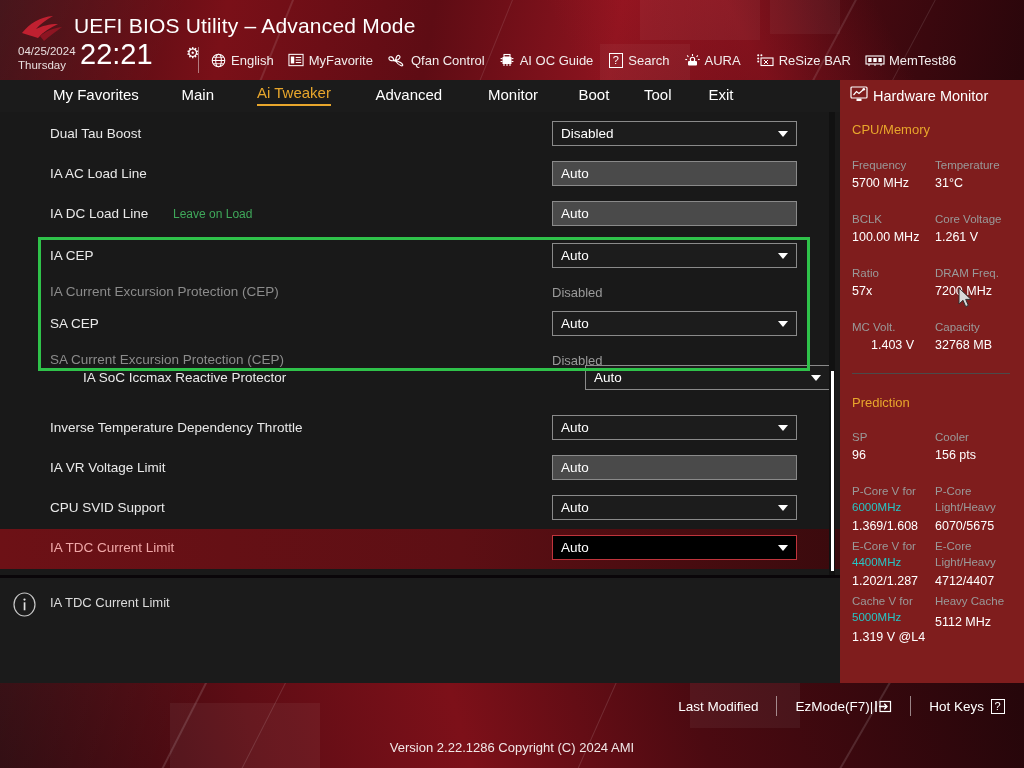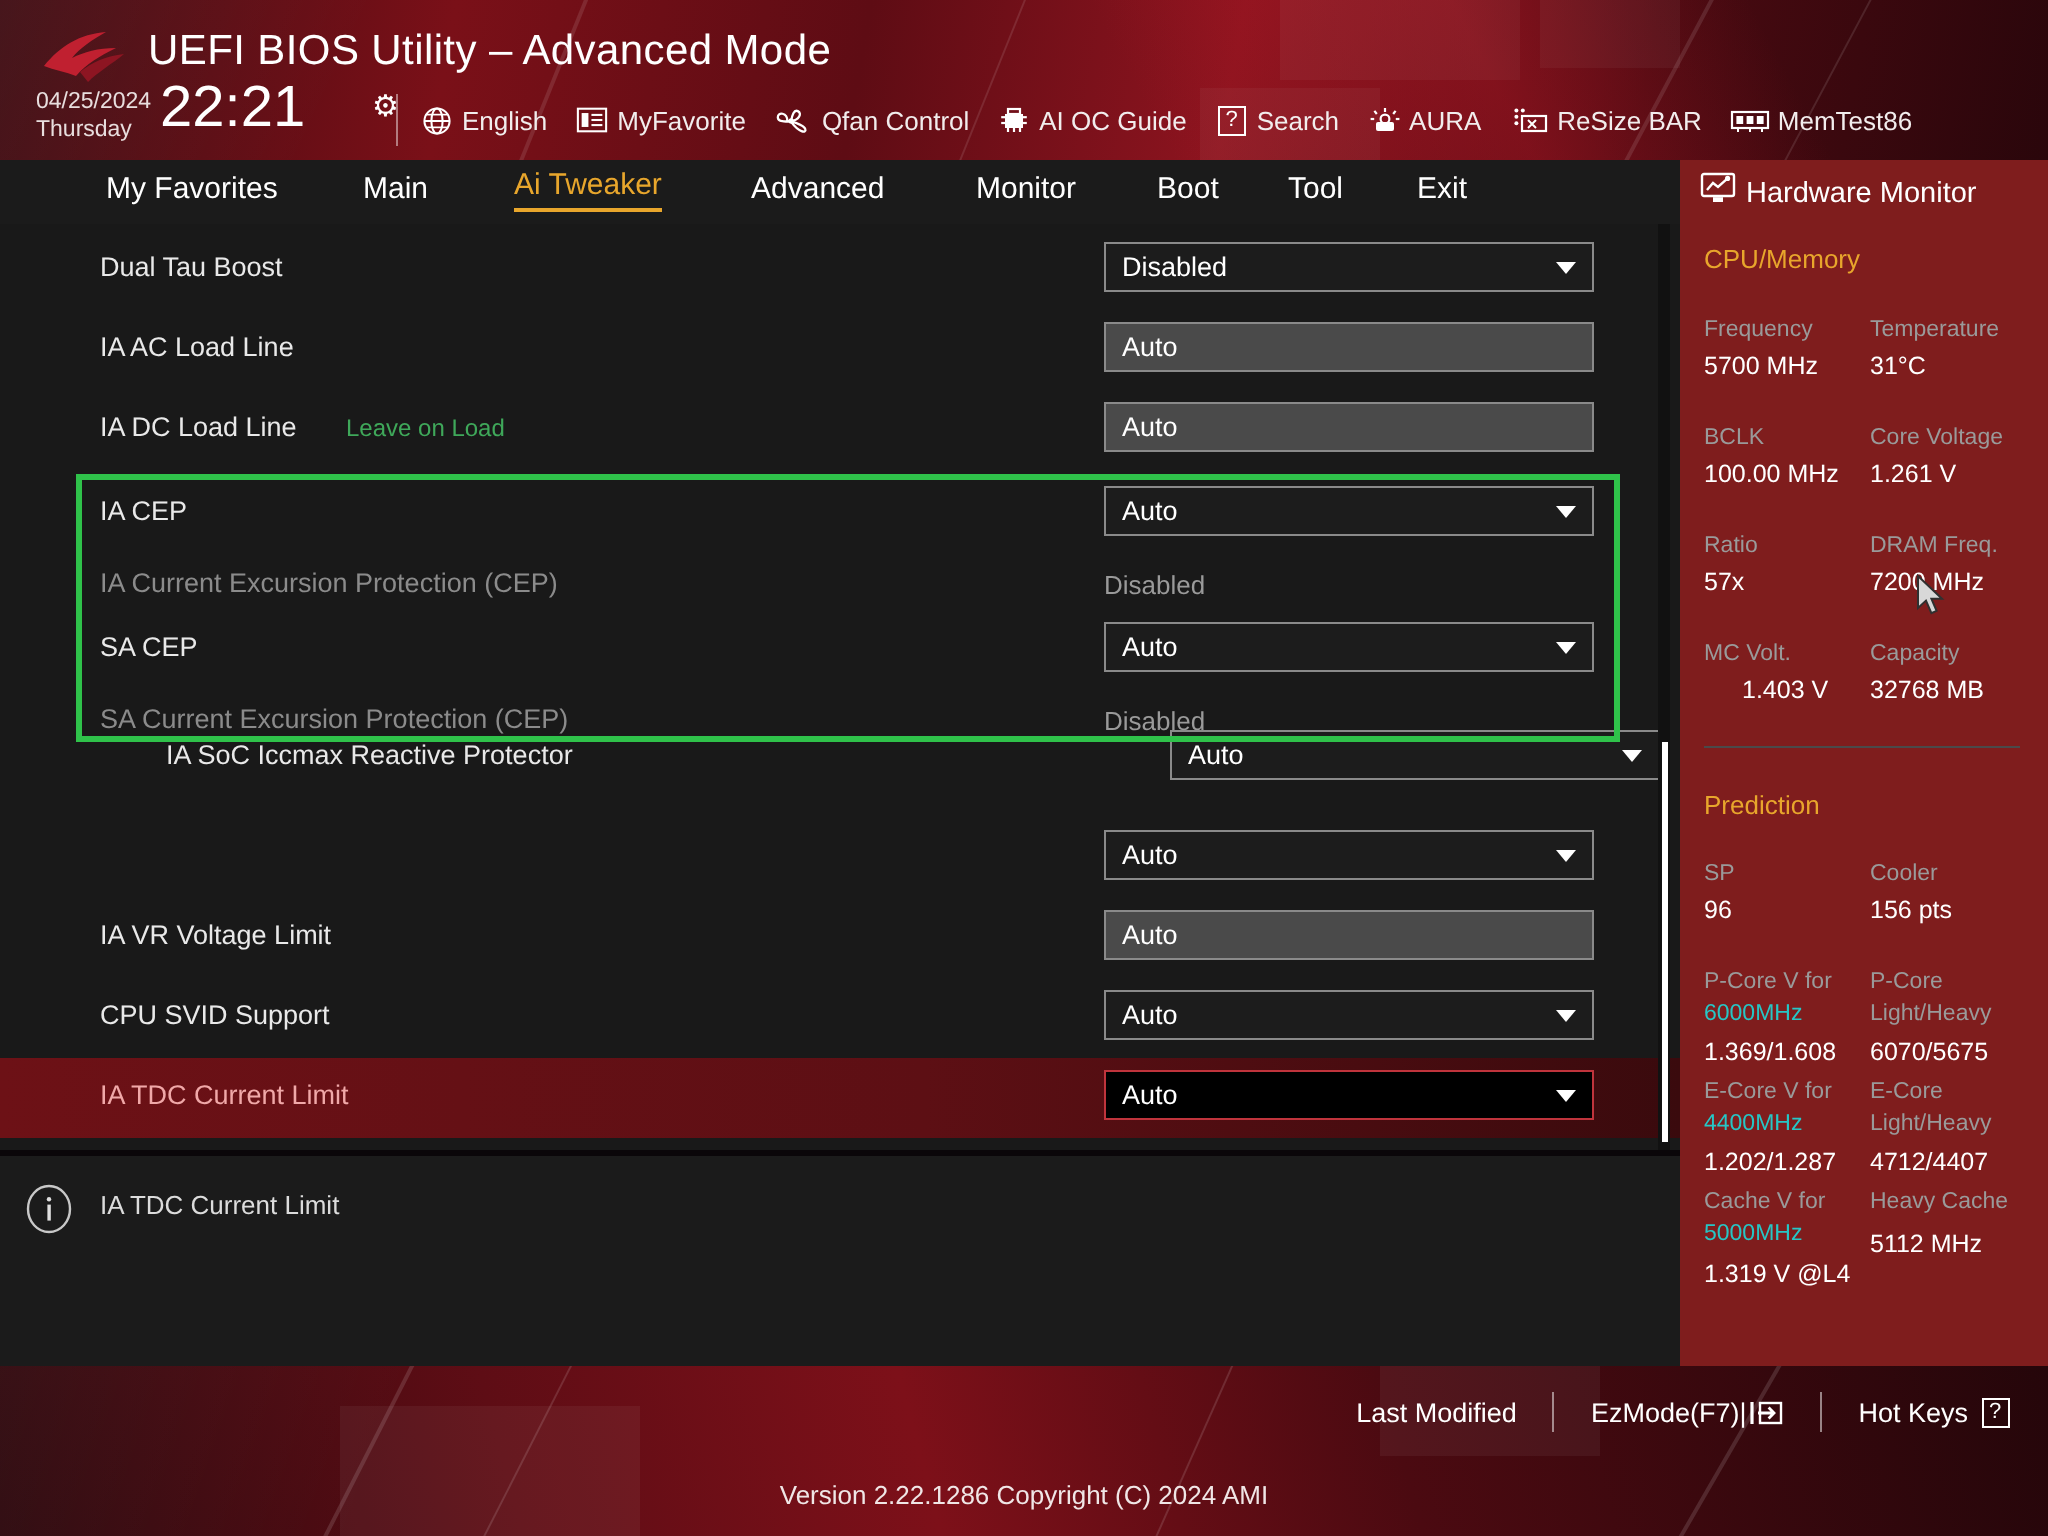--- a/index.html
+++ b/index.html
@@ -355,20 +355,21 @@
           <div class="rvalue-text">Disabled</div>
         </div>
         <div class="row" style="top: 247px; margin-left: 33px;">
           <div class="rlabel">IA SoC Iccmax Reactive Protector</div>
           <div class="ctl-select">
             <span class="cval">Auto</span>
             <span class="carrow"></span>
           </div>
         </div>
         <div class="row" style="top: 297px;">
+          <div class="rlabel">Inverse Temperature Dependency Throttle</div>
           <div class="ctl-select">
             <span class="cval">Auto</span>
             <span class="carrow"></span>
           </div>
         </div>
         <div class="row" style="top: 337px;">
           <div class="rlabel">IA VR Voltage Limit</div>
           <div class="ctl-input">
             <span class="cval">Auto</span>
           </div>

